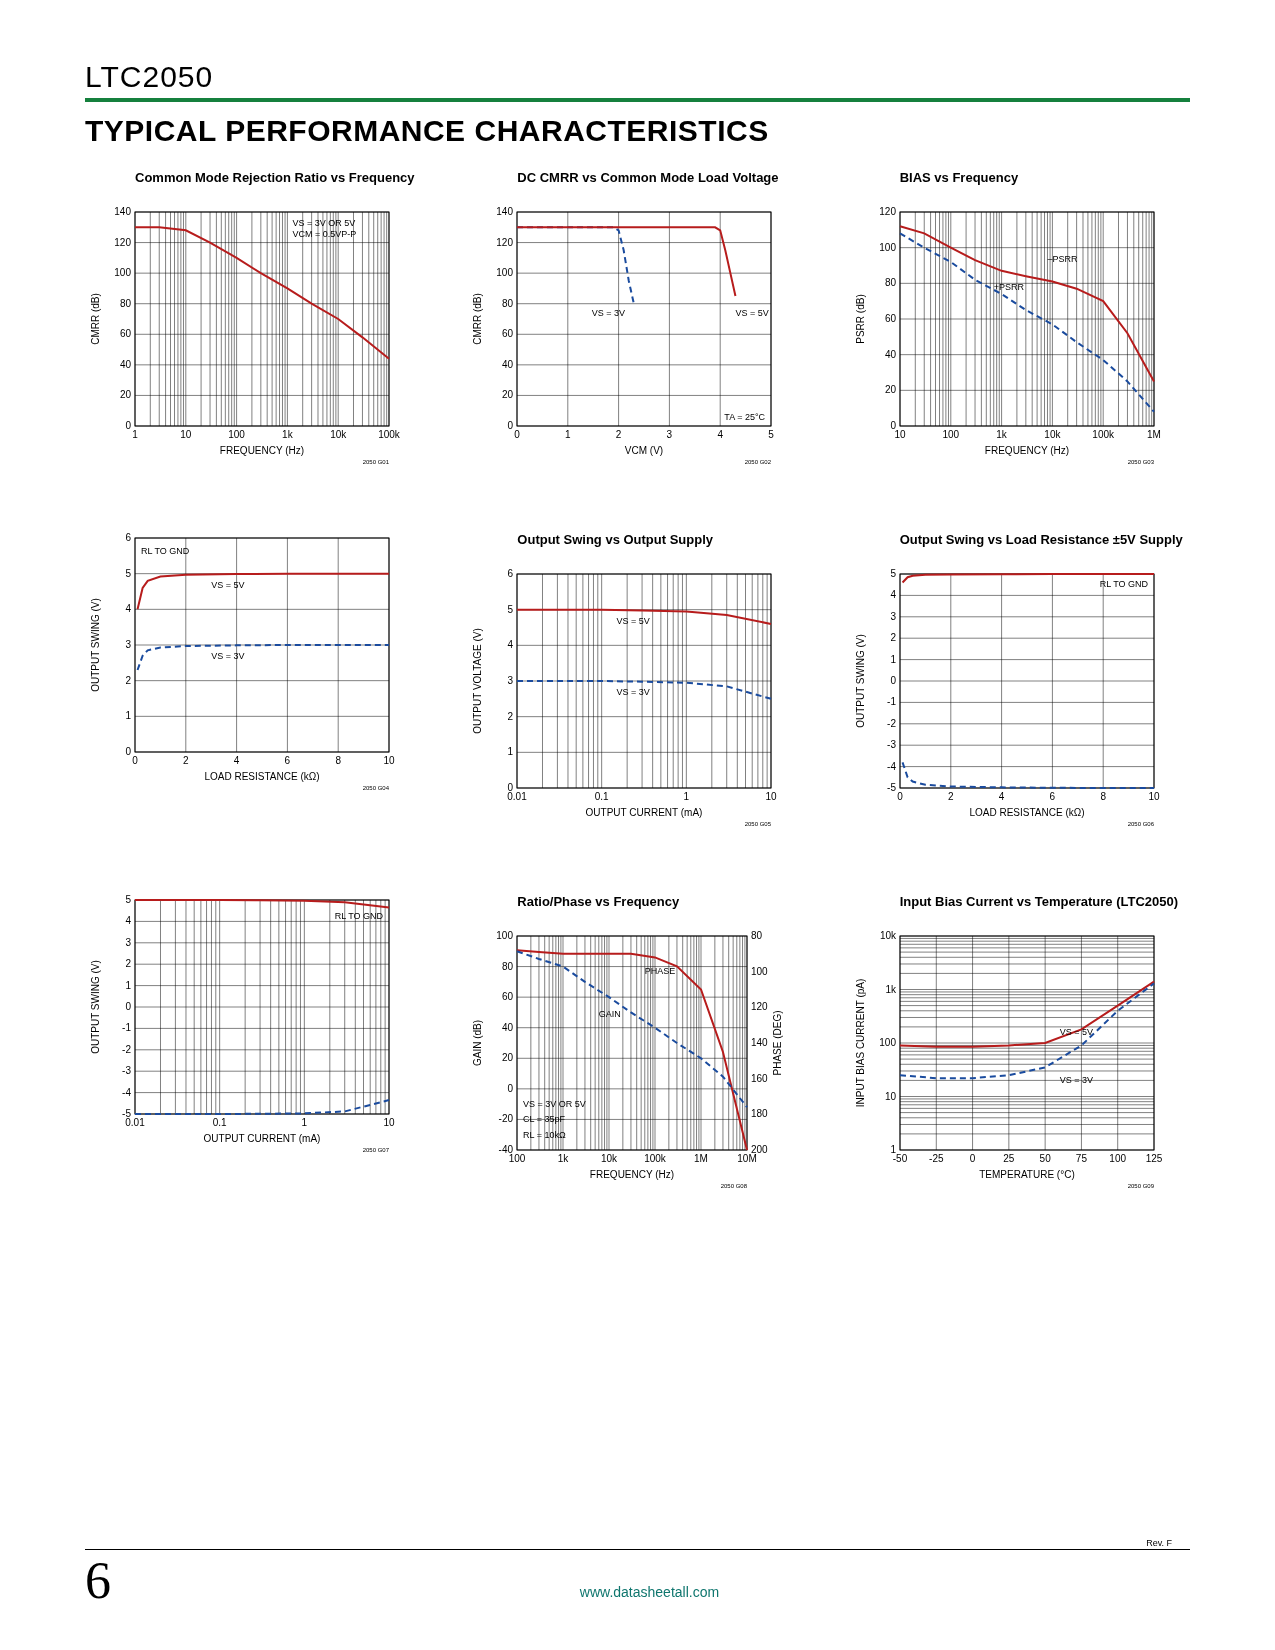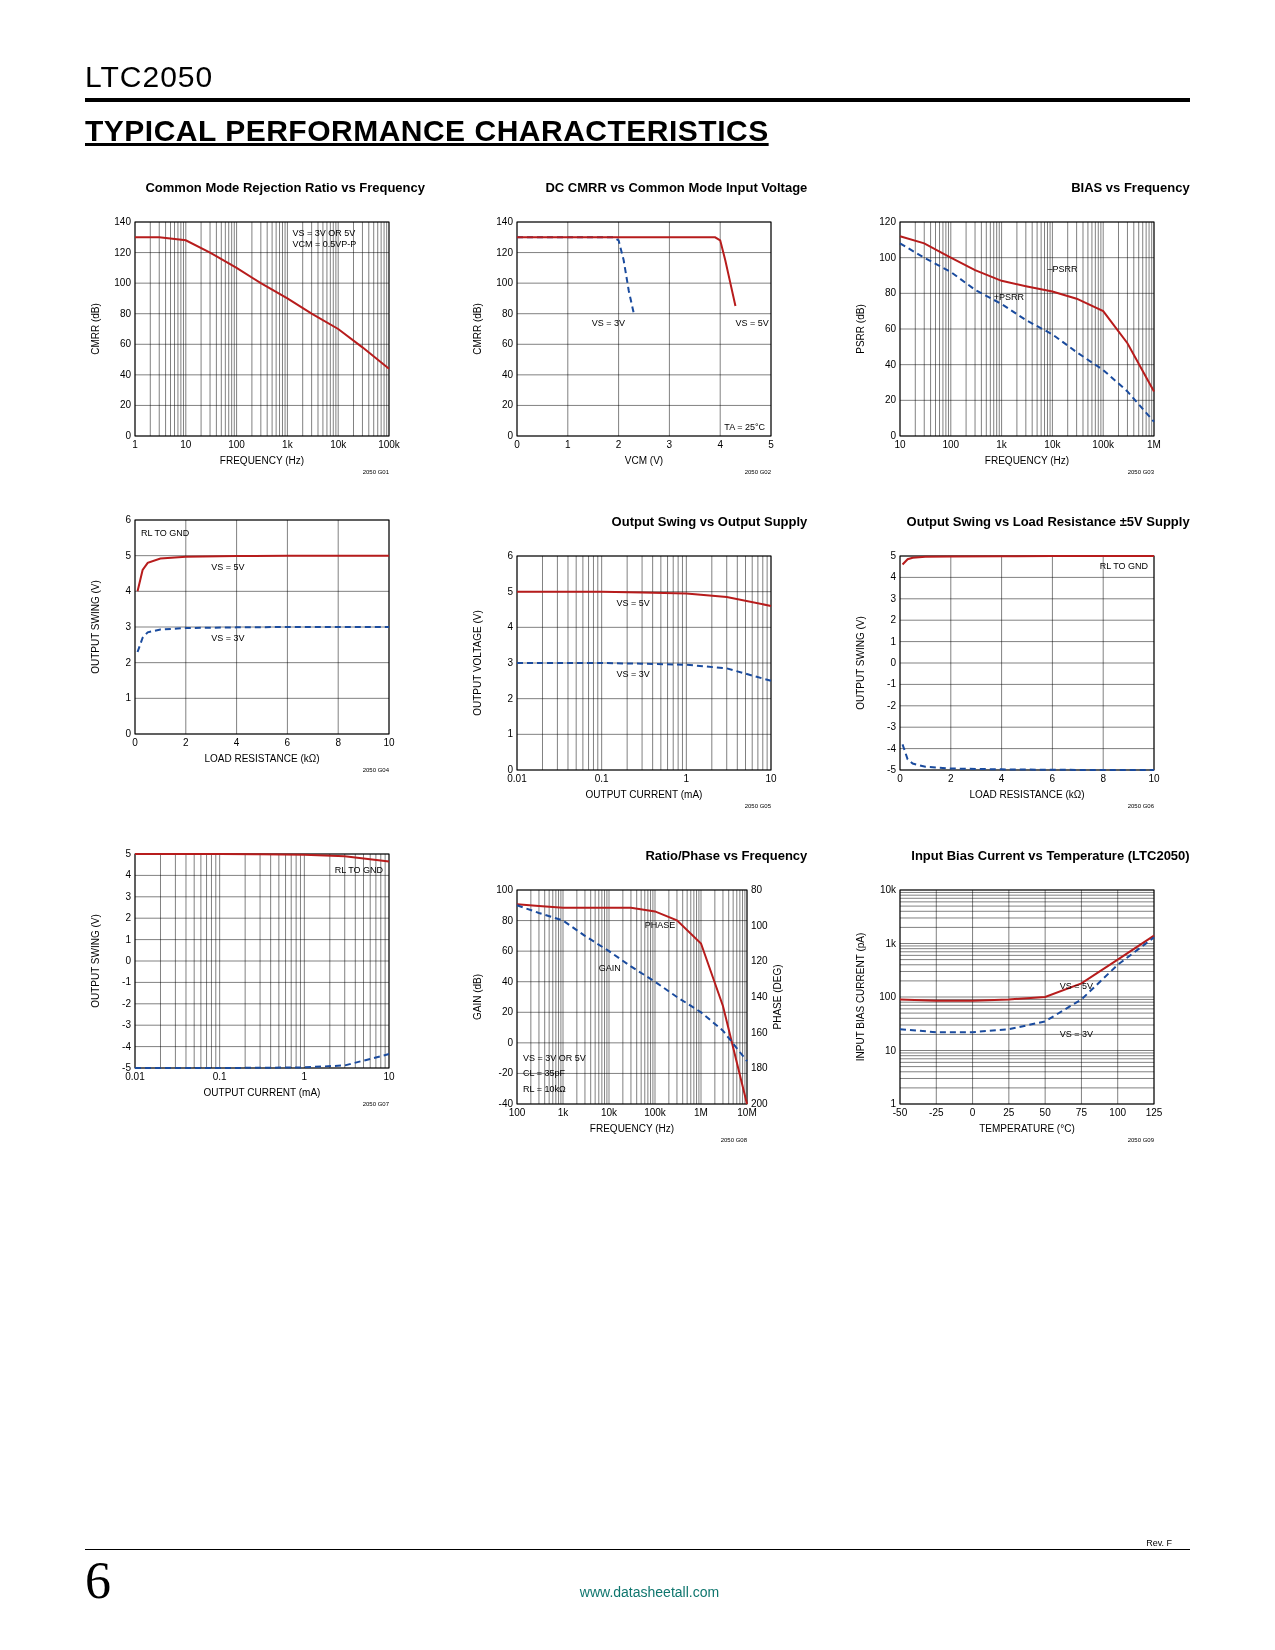--- a/index.html
+++ b/index.html
@@ -1,19 +1,19 @@
 <!DOCTYPE html>
 <html><head>
 <meta charset="utf-8">
 <style>
   body { margin:0; font-family: Arial, Helvetica, sans-serif; background:#fff; }
   .page { width:1275px; height:1650px; padding:60px 85px 40px 85px; box-sizing:border-box; position:relative; }
-  .part { font-size:30px; letter-spacing:1px; border-bottom:4px solid #000000; padding-bottom:4px; margin-bottom:6px; font-weight:400; }
-  .section-title { font-size:30px; font-weight:900; font-family:"Arial Black",Arial,sans-serif; letter-spacing:0.5px; margin:12px 0 32px 0;text-decoration:underline; }
-  .grid3 { display:grid; grid-template-columns:repeat(3, 1fr); gap:38px 42px;text-align:right; }
+  .part { font-size:30px; letter-spacing:1px; border-bottom:4px solid #15803d; padding-bottom:4px; margin-bottom:6px; font-weight:400; }
+  .section-title { font-size:30px; font-weight:900; font-family:"Arial Black",Arial,sans-serif; letter-spacing:0.5px; margin:12px 0 22px 0; }
+  .grid3 { display:grid; grid-template-columns:repeat(3, 1fr); gap:66px 42px; }
   .chart-cell { width:340px; }
   .chart-title { font-size:13px; font-weight:700; margin-left:50px; margin-bottom:2px; line-height:1.25; min-height:34px; }
   svg { display:block; }
   .axis-label { font-size:10px; }
   .tick { font-size:10px; }
   .series5v { fill:none; stroke:#b71c1c; stroke-width:2; }
   .series3v { fill:none; stroke:#1a4b9e; stroke-width:2; stroke-dasharray:6 4; }
   .anno { font-size:9px; }
   .gid { font-size:6px; fill:#000; }
   .footer { position:absolute; left:85px; right:85px; bottom:40px; border-top:1px solid #000; display:flex; align-items:center; justify-content:space-between; height:60px; }
@@ -102,21 +102,21 @@
           <text class="tick" x="46" y="39.571428571428584" text-anchor="end">120</text>
           <text class="tick" x="46" y="9" text-anchor="end">140</text>
           <text class="axis-label" x="177" y="248" text-anchor="middle">FREQUENCY (Hz)</text>
           <text class="axis-label" transform="translate(14 113) rotate(-90)" text-anchor="middle">CMRR (dB)</text>
           <text class="anno" x="207.48" y="20">VS = 3V OR 5V</text>
           <text class="anno" x="207.48" y="31">VCM = 0.5VP-P</text>
           <text class="gid" x="304" y="258" text-anchor="end">2050 G01</text>
         </svg>
       </div>
       <div class="chart-cell">
-        <div class="chart-title">DC CMRR vs Common Mode Input Voltage</div>
+        <div class="chart-title">DC CMRR vs Common Mode Load Voltage</div>
         <svg width="320" height="260">
           <line x1="50" y1="6" x2="50" y2="220" stroke="#000" stroke-width="0.5"></line>
           <line x1="100.80000000000001" y1="6" x2="100.80000000000001" y2="220" stroke="#000" stroke-width="0.5"></line>
           <line x1="151.60000000000002" y1="6" x2="151.60000000000002" y2="220" stroke="#000" stroke-width="0.5"></line>
           <line x1="202.4" y1="6" x2="202.4" y2="220" stroke="#000" stroke-width="0.5"></line>
           <line x1="253.20000000000002" y1="6" x2="253.20000000000002" y2="220" stroke="#000" stroke-width="0.5"></line>
           <line x1="304" y1="6" x2="304" y2="220" stroke="#000" stroke-width="0.5"></line>
           <line x1="50" y1="220" x2="304" y2="220" stroke="#000" stroke-width="0.5"></line>
           <line x1="50" y1="189.42857142857144" x2="304" y2="189.42857142857144" stroke="#000" stroke-width="0.5"></line>
           <line x1="50" y1="158.85714285714286" x2="304" y2="158.85714285714286" stroke="#000" stroke-width="0.5"></line>

